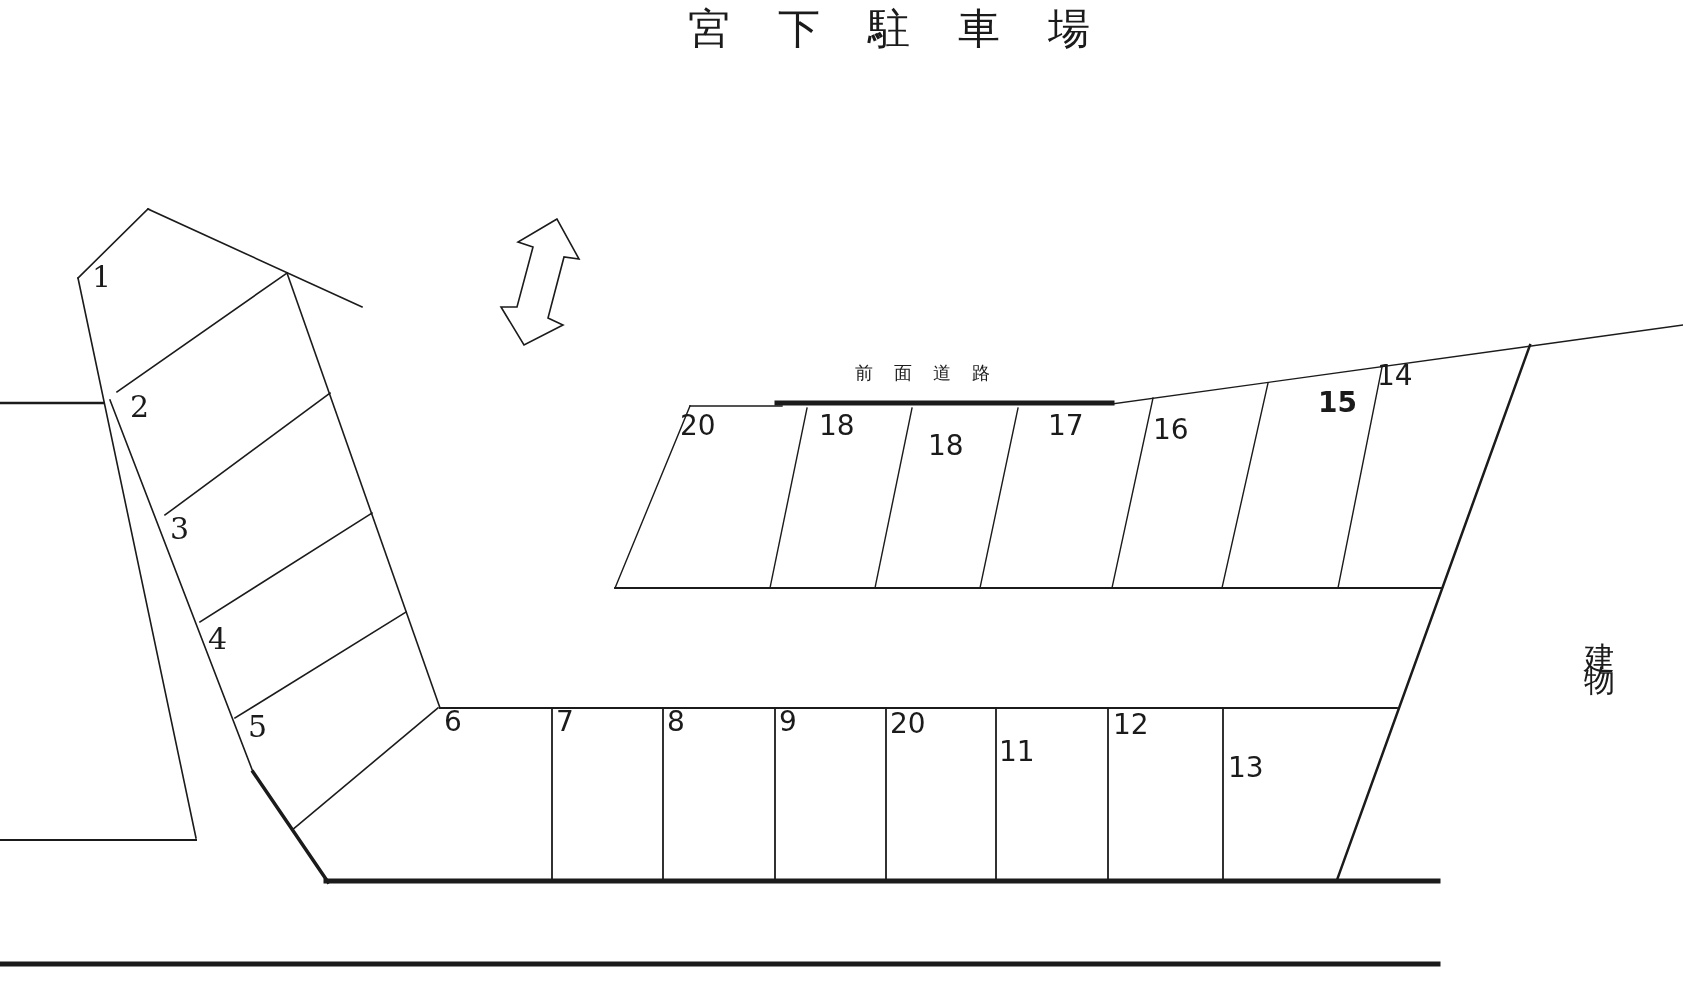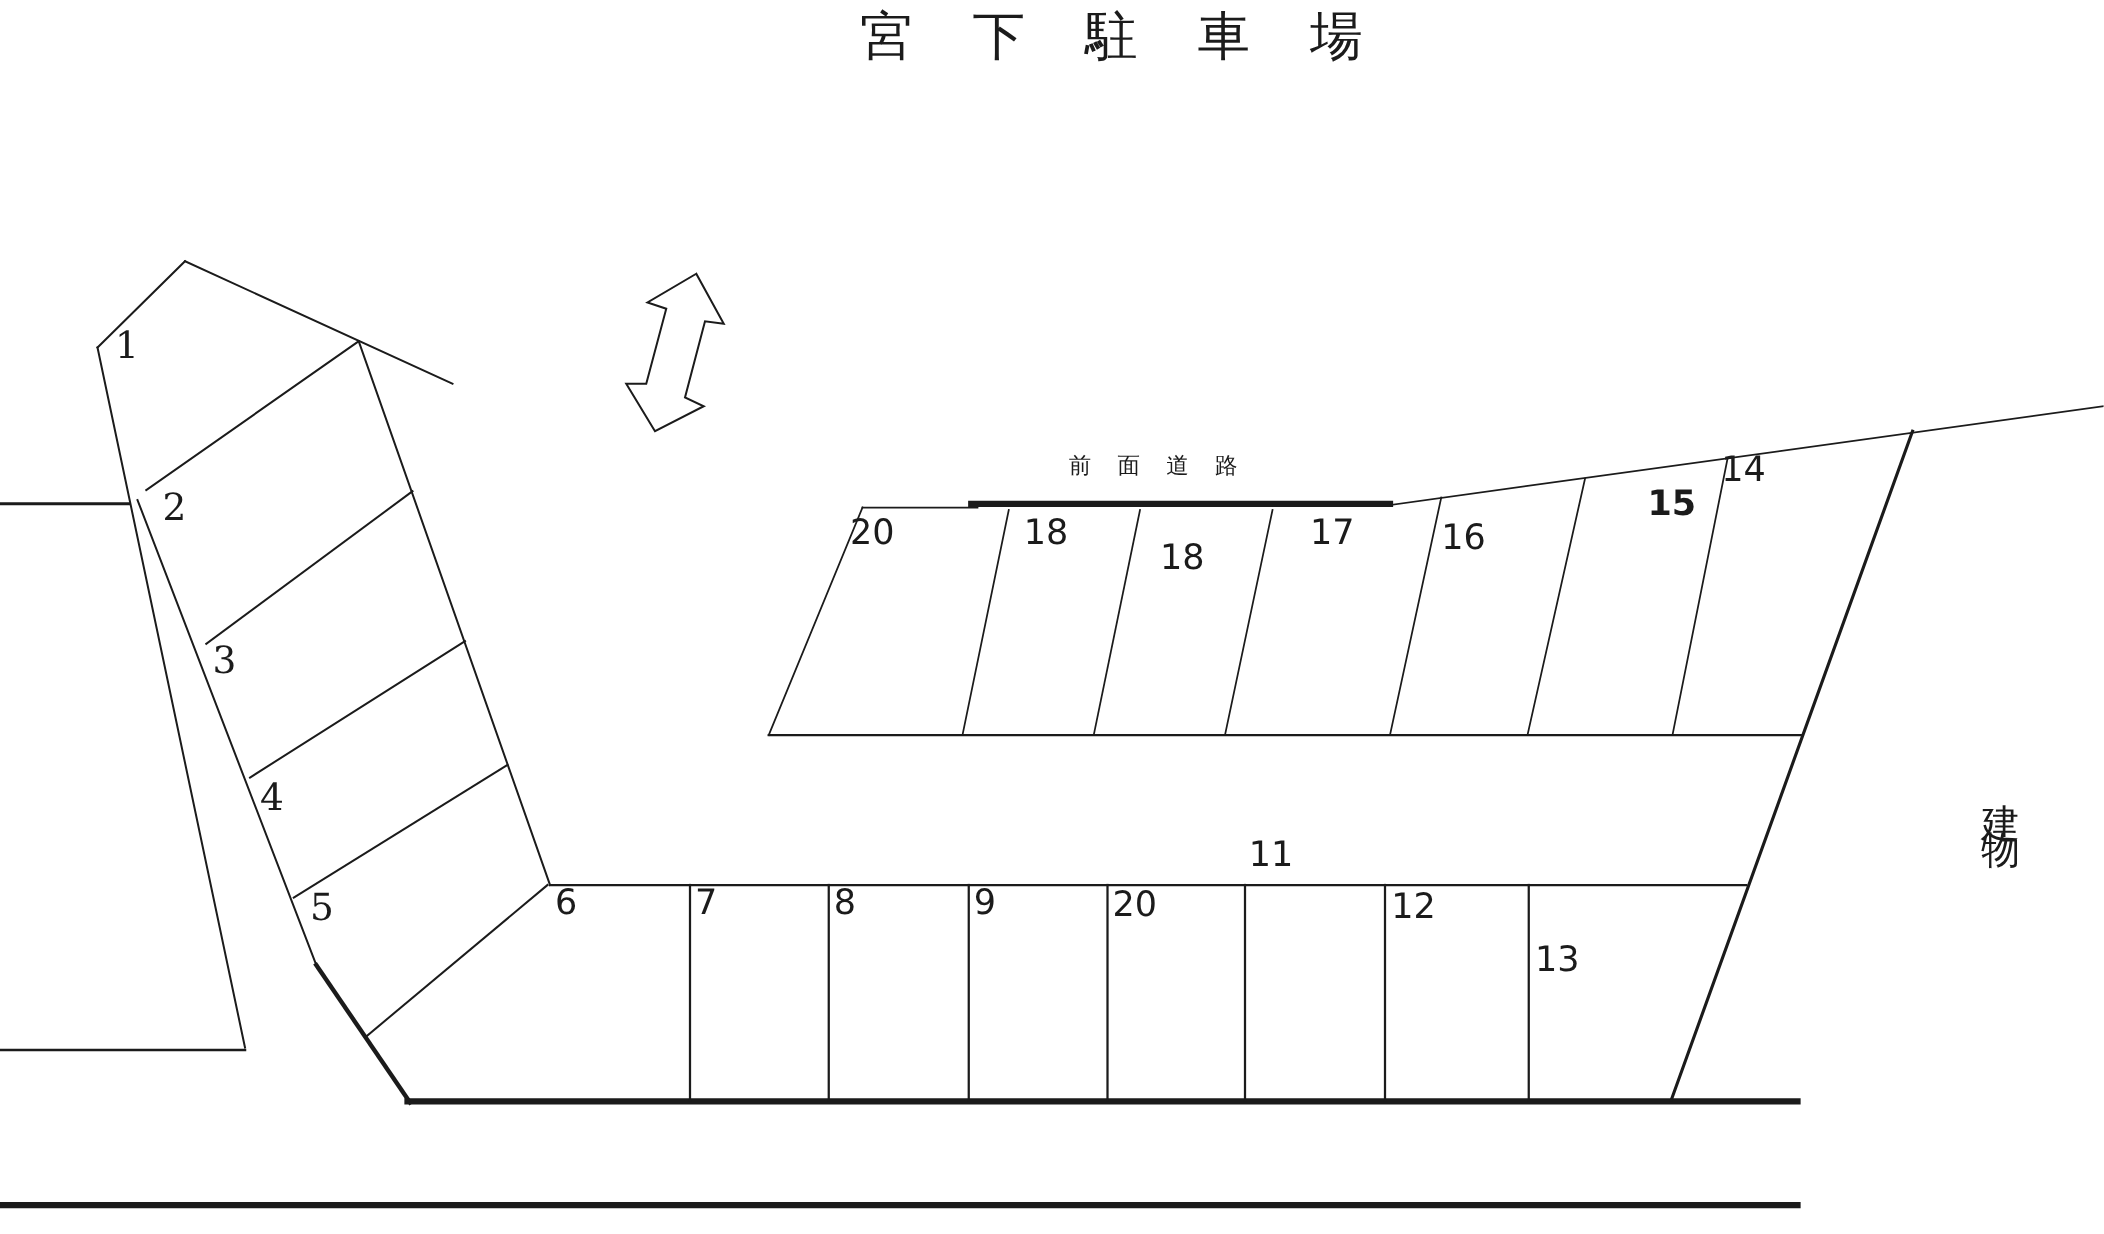--- a/index.html
+++ b/index.html
@@ -111,21 +111,21 @@
   <div class="lbl num-serif" style="left:130px;top:392px;">2</div>
   <div class="lbl num-serif" style="left:170px;top:514px;">3</div>
   <div class="lbl num-serif" style="left:208px;top:624px;">4</div>
   <div class="lbl num-serif" style="left:248px;top:712px;">5</div>
 
   <div class="lbl num" style="left:444px;top:708px;">6</div>
   <div class="lbl num" style="left:556px;top:708px;">7</div>
   <div class="lbl num" style="left:667px;top:708px;">8</div>
   <div class="lbl num" style="left:779px;top:708px;">9</div>
   <div class="lbl num" style="left:890px;top:710px;">20</div>
-  <div class="lbl num" style="left:999px;top:670px;">11</div>
+  <div class="lbl num" style="left:999px;top:738px;">11</div>
   <div class="lbl num" style="left:1113px;top:711px;">12</div>
   <div class="lbl num" style="left:1228px;top:754px;">13</div>
 
   <div class="lbl num" style="left:1377px;top:362px;">14</div>
   <div class="lbl num num-bold" style="left:1270px;top:389px;">15</div>
   <div class="lbl num" style="left:1153px;top:416px;">16</div>
   <div class="lbl num" style="left:1036px;top:412px;margin-left:12px;">17</div>
   <div class="lbl num" style="left:928px;top:432px;">18</div>
   <div class="lbl num" style="left:819px;top:412px;">18</div>
   <div class="lbl num" style="left:680px;top:412px;">20</div>

